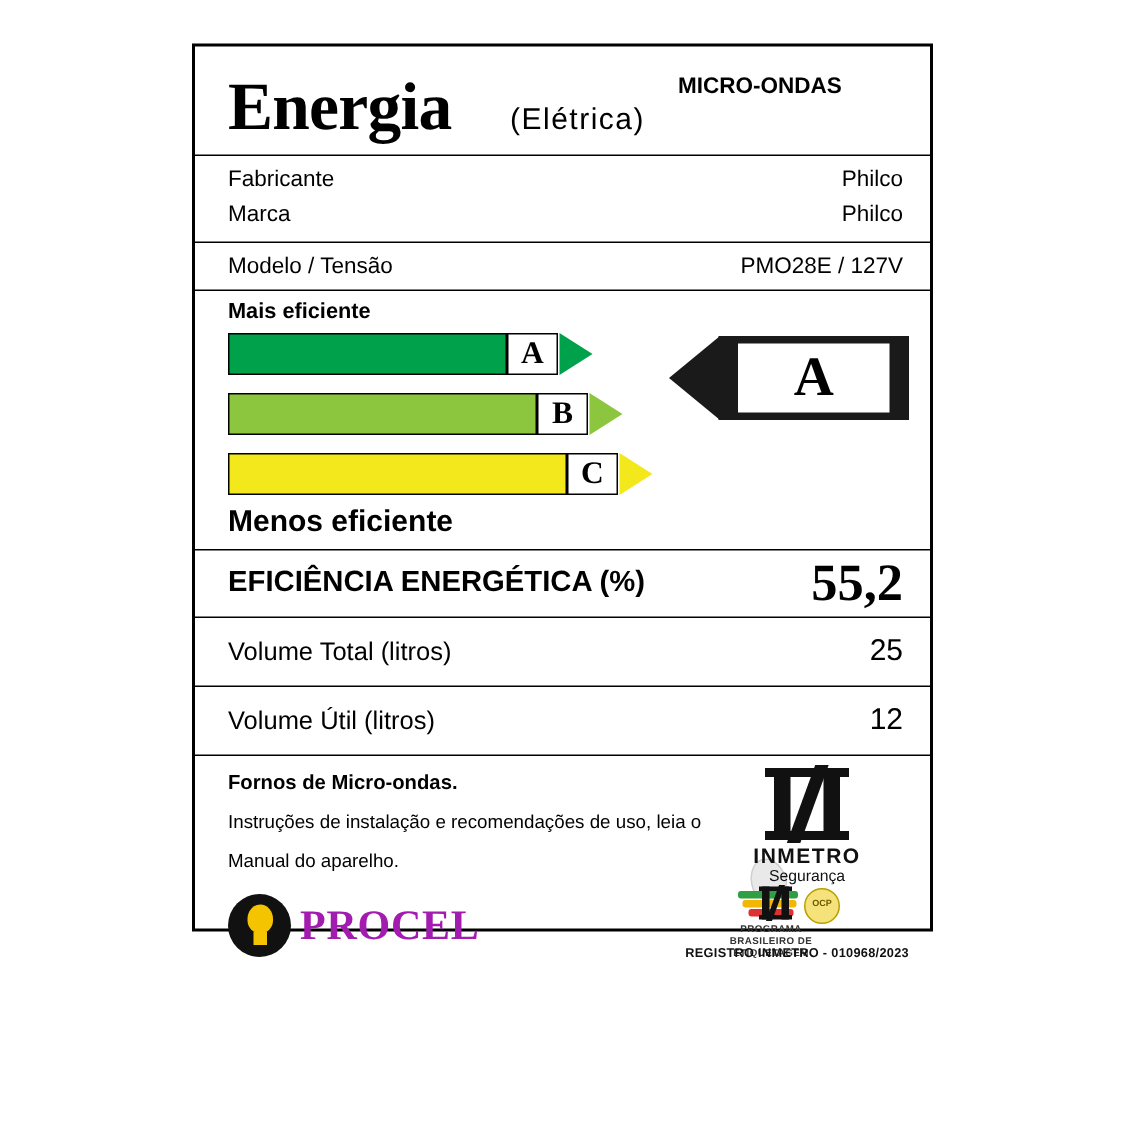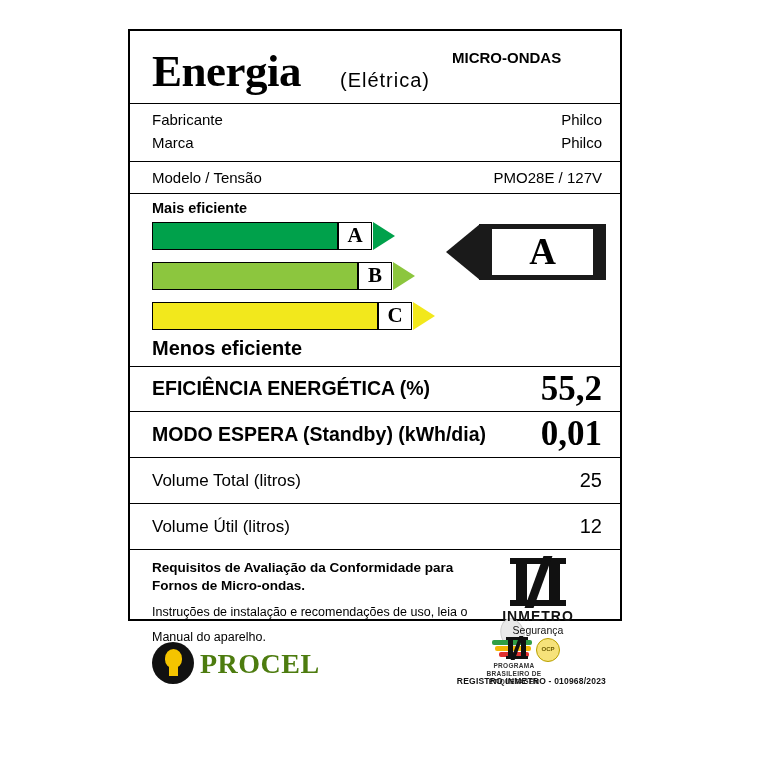--- a/index.html
+++ b/index.html
@@ -300,21 +300,21 @@
     background: #f4c400;
   }
   .procel-word {
     position: absolute;
     left: 48px;
     top: 6px;
     font-family: "Liberation Serif", serif;
     font-size: 28px;
     font-weight: bold;
     letter-spacing: 0.5px;
-    color: #4d7c0f;
+    color: #a21caf;
   }
 
   
   .pbe {
     position: absolute;
     left: 336px;
     bottom: 12px;
     width: 96px;
     text-align: center;
   }
@@ -548,38 +548,33 @@
       </div>
 
       <div class="scale-bottom-label">Menos eficiente</div>
     </div>
 
     <div class="metric big">
       <span class="m-label">EFICIÊNCIA ENERGÉTICA (%)</span>
       <span class="m-value">55,2</span>
     </div>
 
-    <div class="metric big">
-      <span class="m-label">MODO ESPERA (Standby) (kWh/dia)</span>
-      <span class="m-value">0,01</span>
-    </div>
 
     <div class="metric plain">
       <span class="m-label">Volume Total (litros)</span>
       <span class="m-value">25</span>
     </div>
 
     <div class="metric plain">
       <span class="m-label">Volume Útil (litros)</span>
       <span class="m-value">12</span>
     </div>
 
     <div class="footer">
       <div class="footer-text">
-        <div class="ft1">Requisitos de Avaliação da Conformidade para</div>
         <div class="ft1">Fornos de Micro-ondas.</div>
         <div class="ft2">Instruções de instalação e recomendações de uso, leia o</div>
         <div class="ft2">Manual do aparelho.</div>
       </div>
 
       <div class="procel">
         <div class="procel-bulb">
           <div class="inner"></div>
           <div class="base"></div>
         </div>

